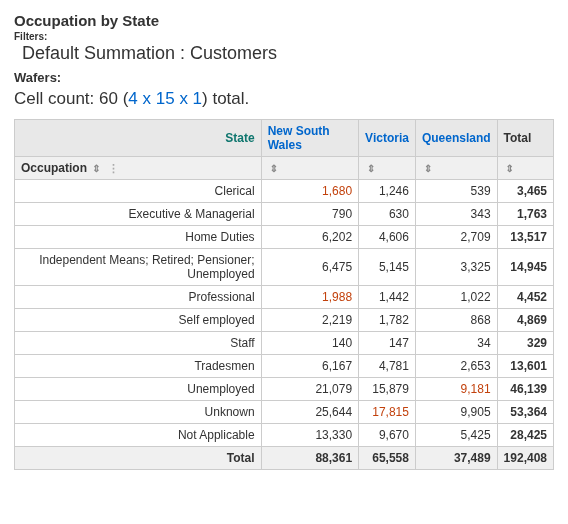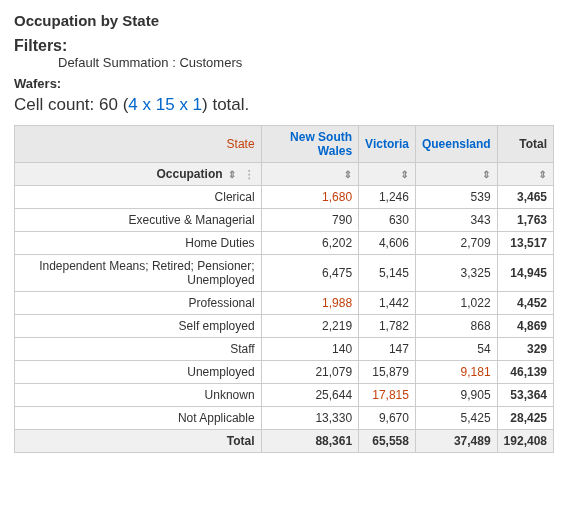--- a/index.html
+++ b/index.html
@@ -8,53 +8,53 @@
       font-size: 12px;
       color: #333;
       background: #fff;
       width: 568px;
       min-height: 524px;
       padding: 12px 14px;
     }
     .page-title {
       font-size: 15px;
       font-weight: bold;
-      margin-bottom: 8px;
+      margin-bottom: 0;
     }
     .filters-section { margin-bottom: 4px; }
-    .filters-label { font-weight: bold; font-size: 16px; }
-    .filters-value { font-size: 13px; padding-left: 4px; margin-left: 36px; }
+    .filters-label { font-weight: bold; font-size: 10px; }
+    .filters-value { font-size: 18px; padding-left: 4px; }
     .wafers-section { margin-bottom: 4px; margin-top: 6px; }
     .wafers-label { font-weight: bold; font-size: 13px; }
     .cell-count { font-size: 17px; margin-top: 4px; margin-bottom: 10px; }
     .cell-count a { color: #0066cc; text-decoration: none; }
 
     .data-table {
       width: 100%;
       border-collapse: collapse;
       font-size: 12px;
       border: 1px solid #ccc;
     }
     .data-table th, .data-table td {
       border: 1px solid #ccc;
       padding: 4px 6px;
     }
     .data-table thead tr {
       background: #e8e8e8;
     }
     .data-table thead th {
-      text-align: right;
+      text-align: left;
       font-weight: bold;
       color: #333;
       vertical-align: middle;
     }
     .data-table thead th.state-col {
       text-align: right;
-      color: #c2410c;
-      font-weight: normal;
+      color: #0f766e;
+      font-weight: bold;
     }
     .data-table thead th.col-link {
       color: #0066cc;
       font-weight: bold;
     }
     .sort-arrow {
       display: inline-block;
       color: #888;
       font-size: 10px;
       margin-left: 2px;
@@ -174,22 +174,29 @@
         <td class="occupation-cell">Self employed</td>
         <td class="num-cell">2,219</td>
         <td class="num-cell">1,782</td>
         <td class="num-cell">868</td>
         <td class="num-cell total-col">4,869</td>
       </tr>
       <tr>
         <td class="occupation-cell">Staff</td>
         <td class="num-cell">140</td>
         <td class="num-cell">147</td>
-        <td class="num-cell">54</td>
+        <td class="num-cell">34</td>
         <td class="num-cell total-col">329</td>
+      </tr>
+      <tr>
+        <td class="occupation-cell">Tradesmen</td>
+        <td class="num-cell">6,167</td>
+        <td class="num-cell">4,781</td>
+        <td class="num-cell">2,653</td>
+        <td class="num-cell total-col">13,601</td>
       </tr>
       <tr>
         <td class="occupation-cell">Unemployed</td>
         <td class="num-cell">21,079</td>
         <td class="num-cell">15,879</td>
         <td class="num-cell"><a href="#" class="link-val">9,181</a></td>
         <td class="num-cell total-col">46,139</td>
       </tr>
       <tr>
         <td class="occupation-cell">Unknown</td>

